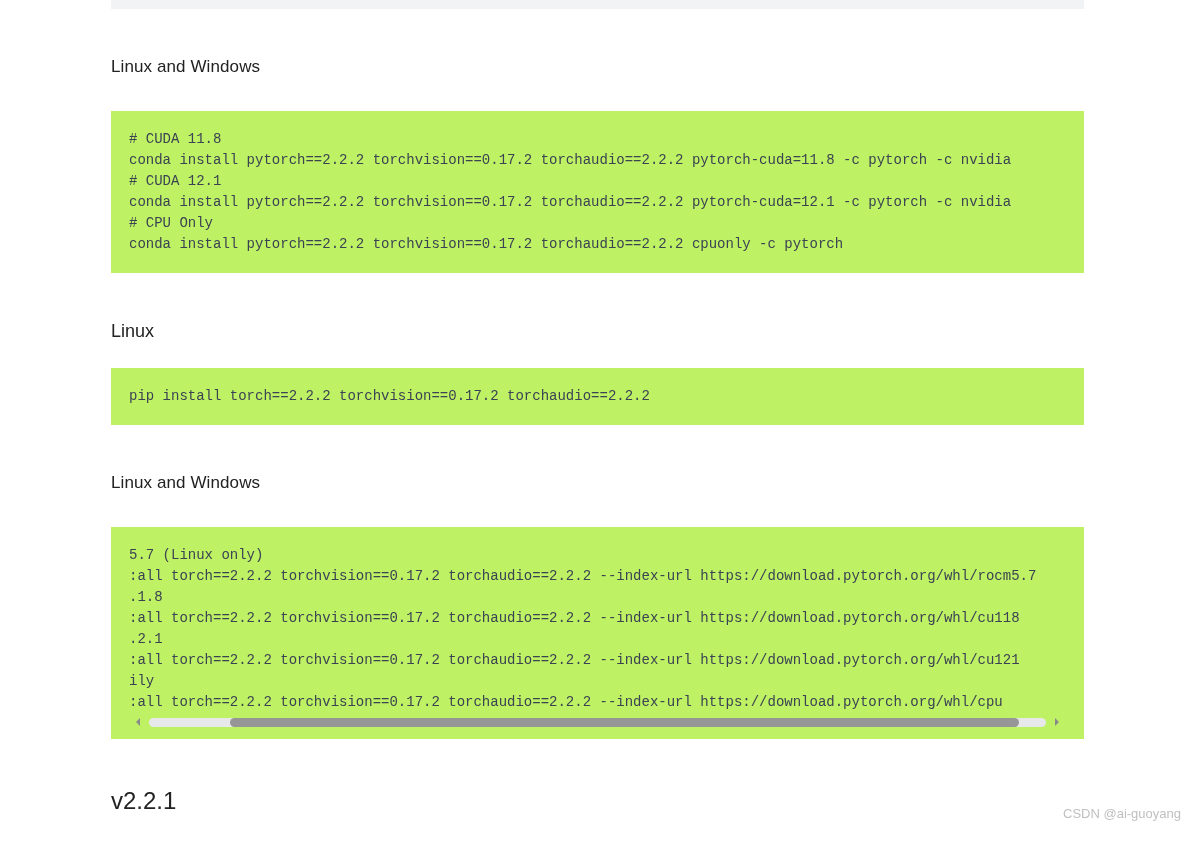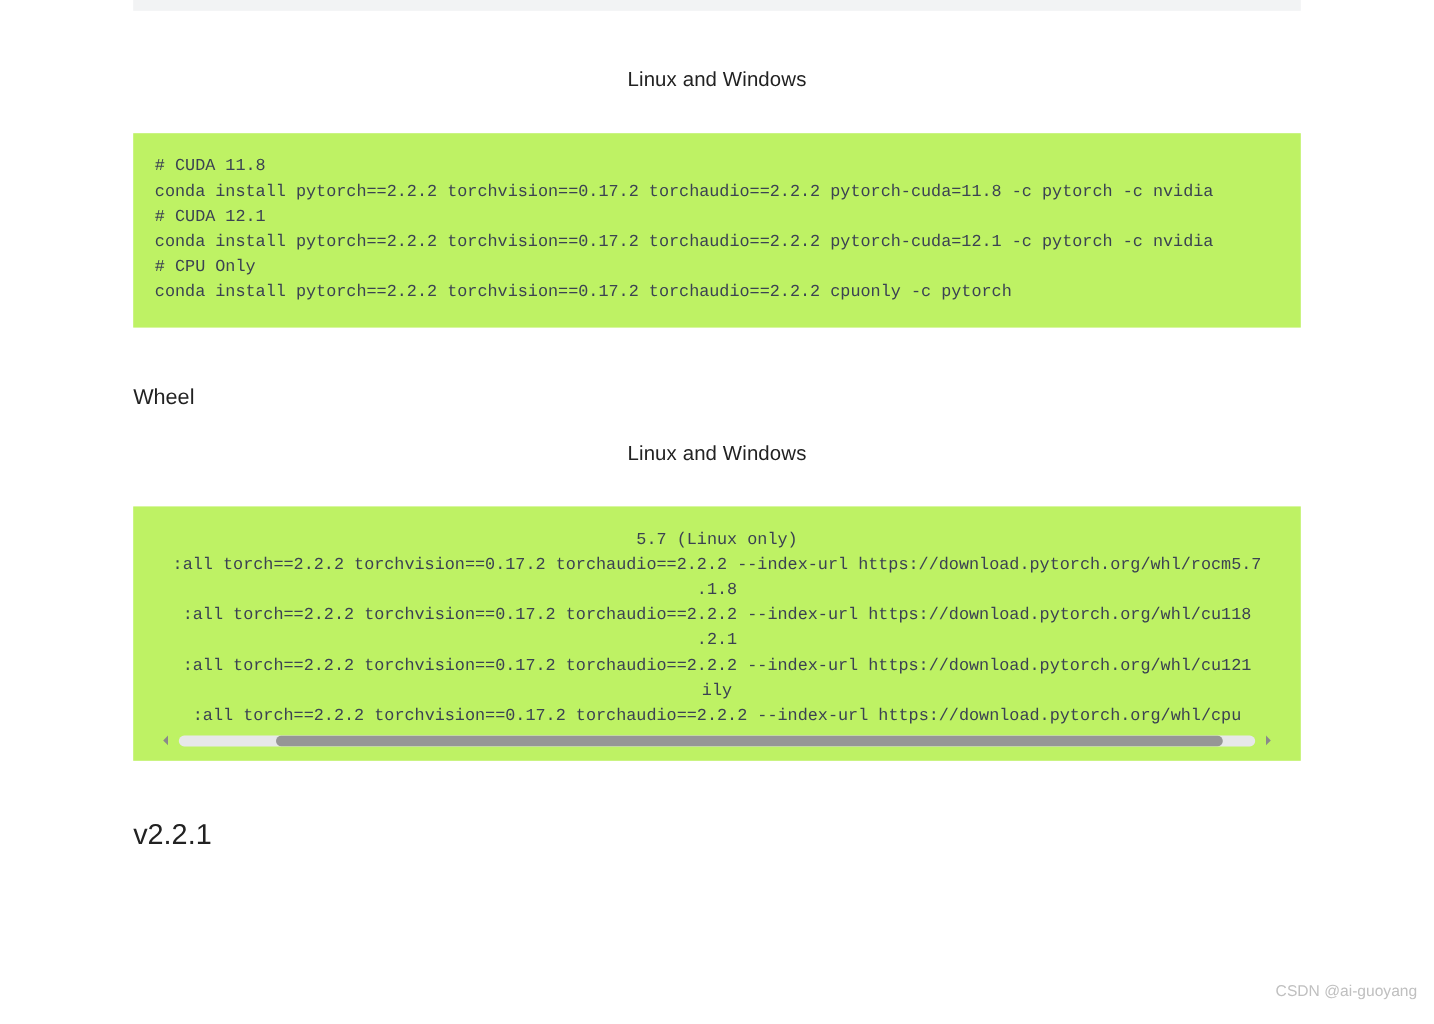--- a/index.html
+++ b/index.html
@@ -19,21 +19,20 @@
     height: 9px;
     width: 100%;
     margin-bottom: 48px;
   }
   h4 {
     font-size: 17px;
     font-weight: 500;
     color: #222;
     margin: 0 0 34px 0;
     letter-spacing: 0.1px;
-    text-align: center;
   }
   h3 {
     font-size: 18px;
     font-weight: 500;
     color: #222;
     margin: 0 0 26px 0;
   }
   h2.version {
     font-size: 24px;
     font-weight: 500;
@@ -82,54 +81,56 @@
     position: absolute;
     left: 9%;
     width: 88%;
     height: 100%;
     background: #969696;
     border-radius: 5px;
   }
   .watermark {
     position: fixed;
     right: 14px;
-    bottom: 20px;
+    bottom: 32px;
     font-size: 13px;
     color: #c0c0c0;
     letter-spacing: 0;
     font-weight: 400;
     pointer-events: none;
   }
   
   .shifted {
     margin-left: -58px;
-    text-align: center;
   }
 </style>
 </head>
 <body>
 
 <div class="content">
 
   <div class="top-empty-block"></div>
 
   <h4>Linux and Windows</h4>
 
   <div class="code-block">
     <pre># CUDA 11.8
 conda install pytorch==2.2.2 torchvision==0.17.2 torchaudio==2.2.2 pytorch-cuda=11.8 -c pytorch -c nvidia
 # CUDA 12.1
 conda install pytorch==2.2.2 torchvision==0.17.2 torchaudio==2.2.2 pytorch-cuda=12.1 -c pytorch -c nvidia
 # CPU Only
 conda install pytorch==2.2.2 torchvision==0.17.2 torchaudio==2.2.2 cpuonly -c pytorch</pre>
   </div>
 
-  <h3>Wheel</h3>
+  <h3>Linux</h3>
 
 
+  <div class="code-block">
+    <pre>pip install torch==2.2.2 torchvision==0.17.2 torchaudio==2.2.2</pre>
+  </div>
 
   <h4>Linux and Windows</h4>
 
   <div class="code-block scroll-padded">
     <pre class="shifted">5.7 (Linux only)
 :all torch==2.2.2 torchvision==0.17.2 torchaudio==2.2.2 --index-url https://download.pytorch.org/whl/rocm5.7
 .1.8
 :all torch==2.2.2 torchvision==0.17.2 torchaudio==2.2.2 --index-url https://download.pytorch.org/whl/cu118
 .2.1
 :all torch==2.2.2 torchvision==0.17.2 torchaudio==2.2.2 --index-url https://download.pytorch.org/whl/cu121

